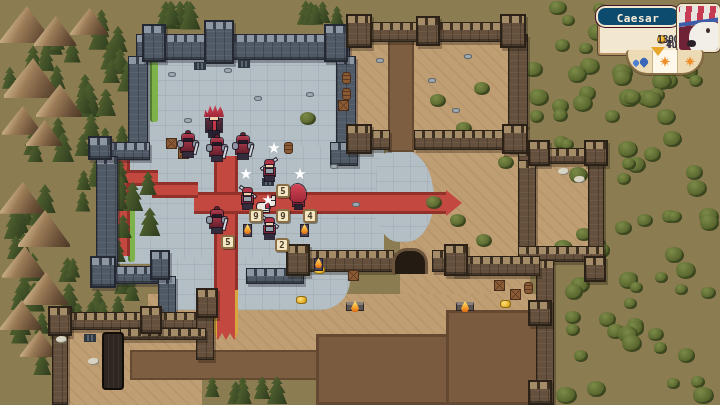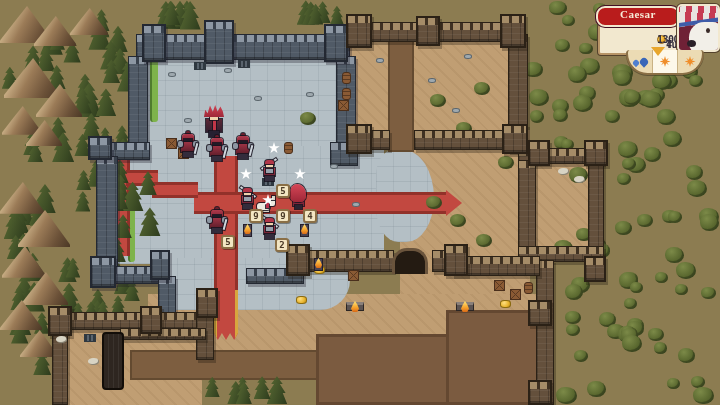--- a/index.html
+++ b/index.html
@@ -117,23 +117,23 @@
     color:#4a3a28;font-size:9px;font-weight:bold;line-height:10px;text-align:center;
     box-shadow:1px 1px 0 rgba(0,0,0,.35);}
   
   .hud{z-index:20;left:0;top:0;width:720px;height:0;font-weight:bold;}
   .hud-info{left:598px;top:24px;width:80px;height:31px;background:#f2e8cf;border:2px solid #b79467;
     box-shadow:0 0 0 1px #54422c;border-radius:3px;
     display:flex;flex-direction:column;align-items:flex-end;justify-content:center;gap:1px;padding-right:10px;}
   .hud-row{position:static;display:flex;align-items:center;gap:3px;color:#332e3e;font-size:10px;letter-spacing:-0.5px;}
   .coin{position:static;width:9px;height:9px;border-radius:50%;border:1px solid #8a5c08;
     background:radial-gradient(circle at 35% 30%,#ffd968,#e8a31f 60%,#b5790f);}
-  .hud-plate{left:596px;top:6px;width:84px;height:21px;background:#b91c1c;border:2px solid #f2e8cf;
-    box-shadow:0 0 0 1px #431024;border-radius:9px;display:flex;align-items:flex-start;justify-content:center;
-    color:#f7ecd8;font-size:11px;letter-spacing:.5px;font-family:Liberation Serif, serif;}
+  .hud-plate{left:596px;top:6px;width:84px;height:21px;background:#0c4a6e;border:2px solid #f2e8cf;
+    box-shadow:0 0 0 1px #431024;border-radius:9px;display:flex;align-items:flex-end;justify-content:center;
+    color:#f7ecd8;font-size:11px;letter-spacing:.5px;}
   .hud-plate span{position:static;}
   .hud-portrait{left:677px;top:4px;width:43px;height:48px;background:#6f2136;border:2px solid #f2e8cf;
     box-shadow:0 0 0 1px #54422c;border-radius:5px;overflow:hidden;}
   .pt-hat{left:-4px;top:-4px;width:52px;height:22px;transform:rotate(-8deg);
     background:repeating-linear-gradient(100deg,#c63b52 0 6px,#e8e4e0 6px 12px);}
   .pt-band{left:-4px;top:14px;width:52px;height:4px;background:#3f5ca8;transform:rotate(-8deg);}
   .pt-face{left:10px;top:16px;width:34px;height:34px;background:#f2efe8;border-radius:45% 30% 20% 40%;}
   .pt-eye{left:27px;top:22px;width:4px;height:5px;background:#3a2a28;border-radius:50%;}
   .pt-nose{left:8px;top:34px;width:9px;height:7px;background:#2a2028;border-radius:50%;}
   .weather{left:626px;top:50px;width:78px;height:25px;background:#ecdbb4;border:2px solid #8a6f46;border-top:none;

